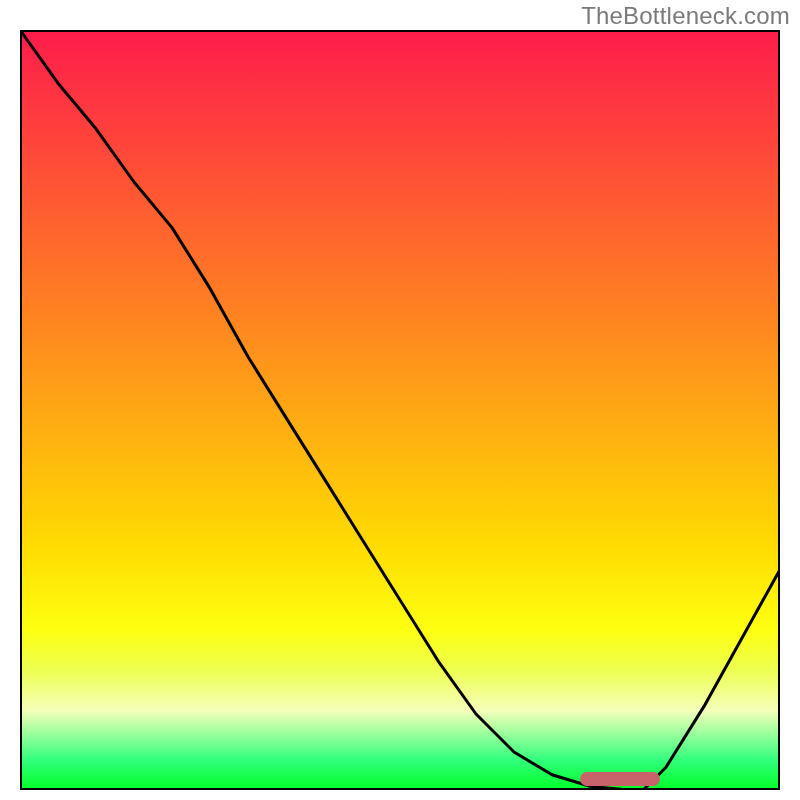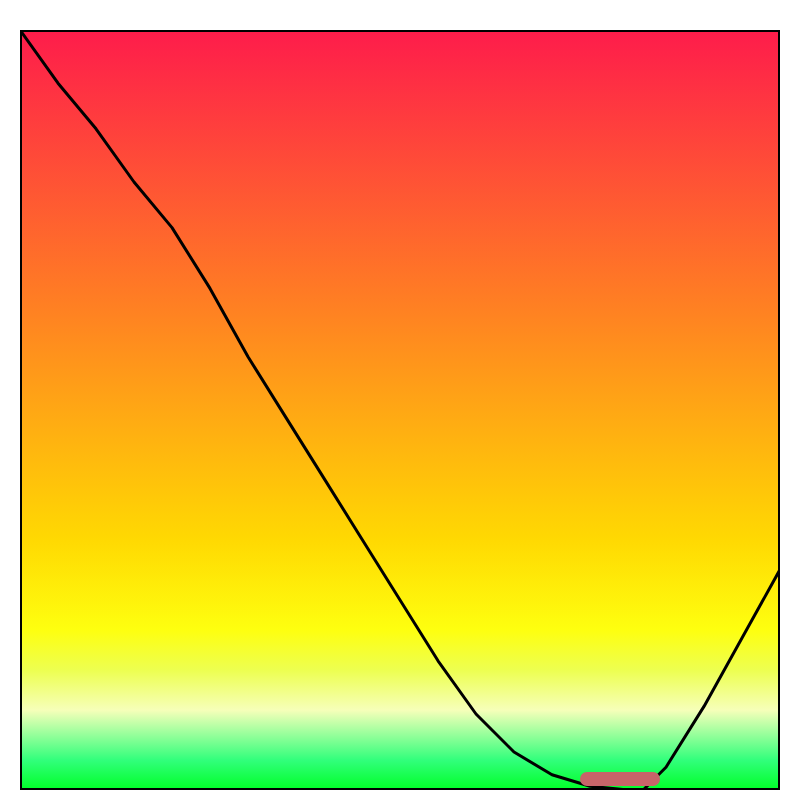--- a/index.html
+++ b/index.html
@@ -70,20 +70,21 @@
     position: absolute;
     height: 14px;
     border-radius: 7px;
     background: #c86469;
   }
 </style>
 </head>
 <body>
 
 <div class="container">
+  <div class="watermark">TheBottleneck.com</div>
 
   <div class="plot-area">
 
     <div class="gradient-bg"></div>
 
     <svg class="curve" viewBox="0 0 760 760" preserveAspectRatio="none">
       <path fill="none" stroke="#000000" stroke-width="3" stroke-linecap="round" stroke-linejoin="round" d="M0.0 0.0 L38.0 53.2 L76.0 98.8 L114.0 152.0 L152.0 197.6 L190.0 258.4 L228.0 326.8 L266.0 387.6 L304.0 448.4 L342.0 509.2 L380.0 570.0 L418.0 630.8 L456.0 684.0 L494.0 722.0 L532.0 744.8 L570.0 756.2 L608.0 760.0 L623.2 760.0 L646.0 737.2 L684.0 676.4 L722.0 608.0 L760.0 539.6"></path>
     </svg>
 
     <div class="marker" style="left: 560px; width: 80px; bottom: 4px; background: rgb(200, 100, 105);"></div>

